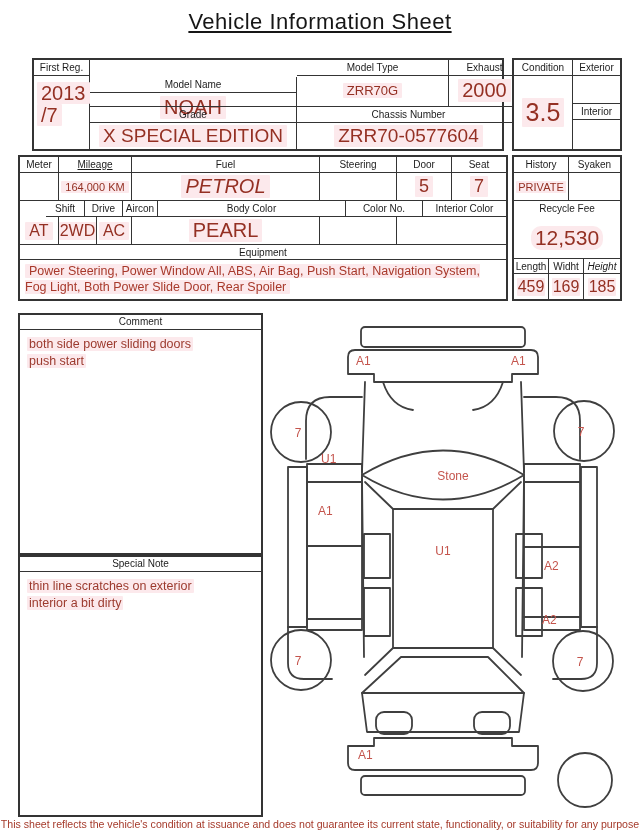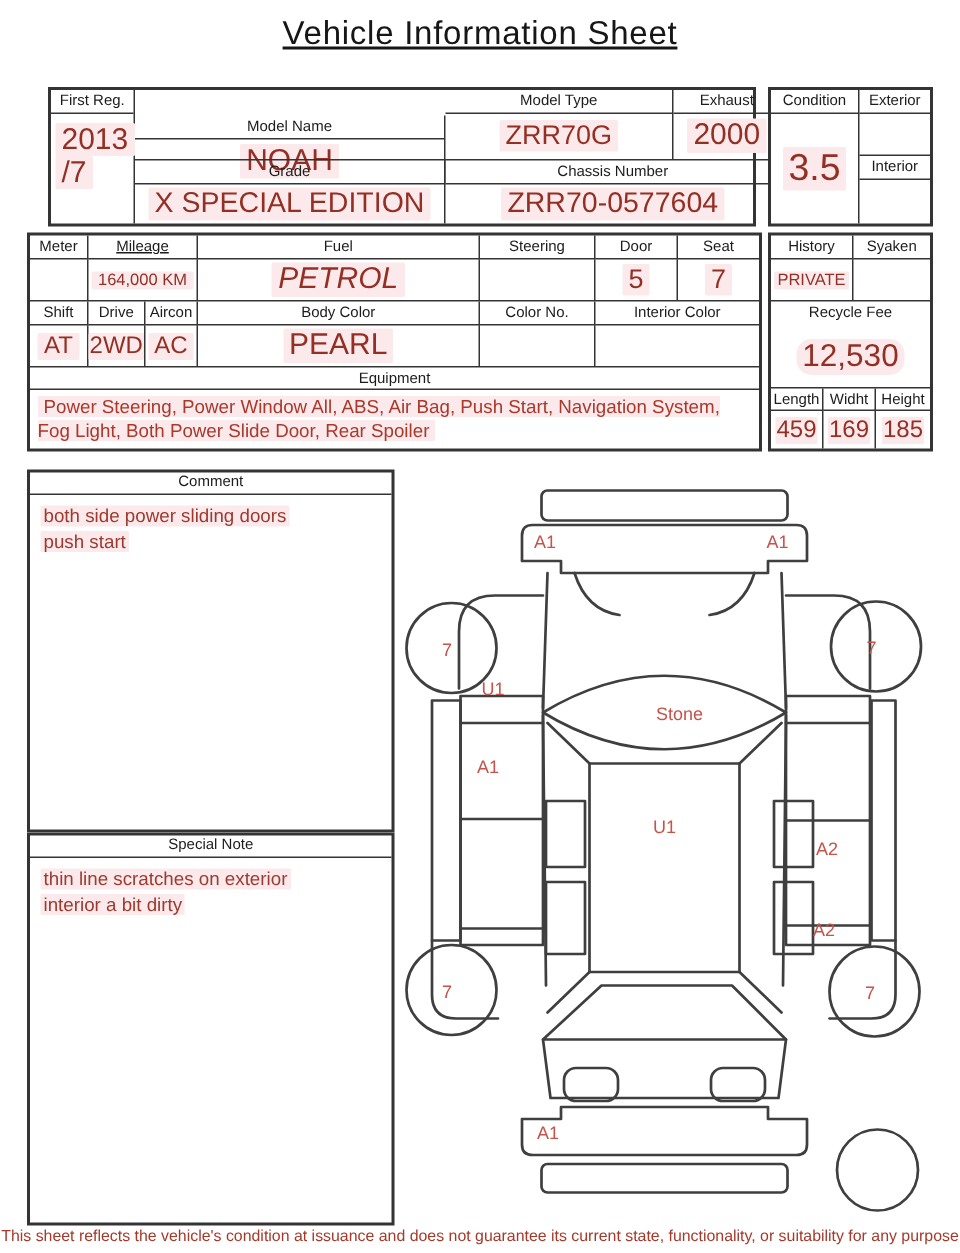--- a/index.html
+++ b/index.html
@@ -62,21 +62,21 @@
 
     <div class="cell br" style="left:56px; top:0; width:207px; height:46px;margin-top:17px;">
       <div class="hdr">Model Name</div>
       <div class="vcenter" style="height:29px;">
           <span class="val hl" style="font-size:20px;">NOAH</span>
         </div>
     </div>
     <div class="cell br" style="left:263px; top:0; width:152px; height:46px;">
       <div class="hdr">Model Type</div>
       <div class="vcenter" style="height:29px;">
-          <span class="val hl" style="font-size:18px;">ZRR70G</span>
+          <span class="val hl" style="font-size:13px;">ZRR70G</span>
         </div>
     </div>
     <div class="cell" style="left:415px; top:0; width:71px; height:46px;">
       <div class="hdr">Exhaust</div>
       <div class="vcenter" style="height:29px;">
           <span class="val hl" style="font-size:20px;">2000</span>
         </div>
     </div>
 
     <div class="cell br bt" style="left:56px; top:46px; width:207px; height:43px;">
@@ -129,21 +129,21 @@
         </div>
       <div class="br vcenter" style="width:77px;"></div>
       <div class="br vcenter" style="width:55px;">
           <span class="val hl" style="font-size:18px;">5</span>
         </div>
       <div class="vcenter" style="flex:1;">
           <span class="val hl" style="font-size:18px;">7</span>
         </div>
     </div>
 
-    <div class="row bt" style="top:43px; height:17px;">
+    <div class="row bt" style="top:43px; height:17px;padding-left:26px;">
       <div class="hdr br" style="width:39px;">Shift</div>
       <div class="hdr br" style="width:38px;">Drive</div>
       <div class="hdr br" style="width:35px;">Aircon</div>
       <div class="hdr br" style="width:188px;">Body Color</div>
       <div class="hdr br" style="width:77px;">Color No.</div>
       <div class="hdr" style="flex:1;">Interior Color</div>
     </div>
 
     <div class="row" style="top:60px; height:27px;">
       <div class="br vcenter" style="width:39px;">
@@ -185,21 +185,21 @@
       <div class="hdr-plain" style="flex:1;">Recycle Fee</div>
     </div>
     <div class="row" style="top:60px; height:41px;">
       <div class="vcenter" style="flex:1;">
           <span class="val hl" style="font-size:21px;border-radius:10px;">12,530</span>
         </div>
     </div>
     <div class="row bt" style="top:101px; height:16px;">
       <div class="hdr br" style="width:35px;">Length</div>
       <div class="hdr br" style="width:35px;">Widht</div>
-      <div class="hdr" style="flex:1;">Height</div>
+      <div class="hdr" style="flex:1;font-style:italic;">Height</div>
     </div>
     <div class="row" style="top:117px; bottom:0;">
       <div class="br vcenter" style="width:35px;">
           <span class="val hl" style="font-size:16px; padding:0 1px;">459</span>
         </div>
       <div class="br vcenter" style="width:35px;">
           <span class="val hl" style="font-size:16px; padding:0 1px;">169</span>
         </div>
       <div class="vcenter" style="flex:1;">
           <span class="val hl" style="font-size:16px; padding:0 1px;">185</span>

